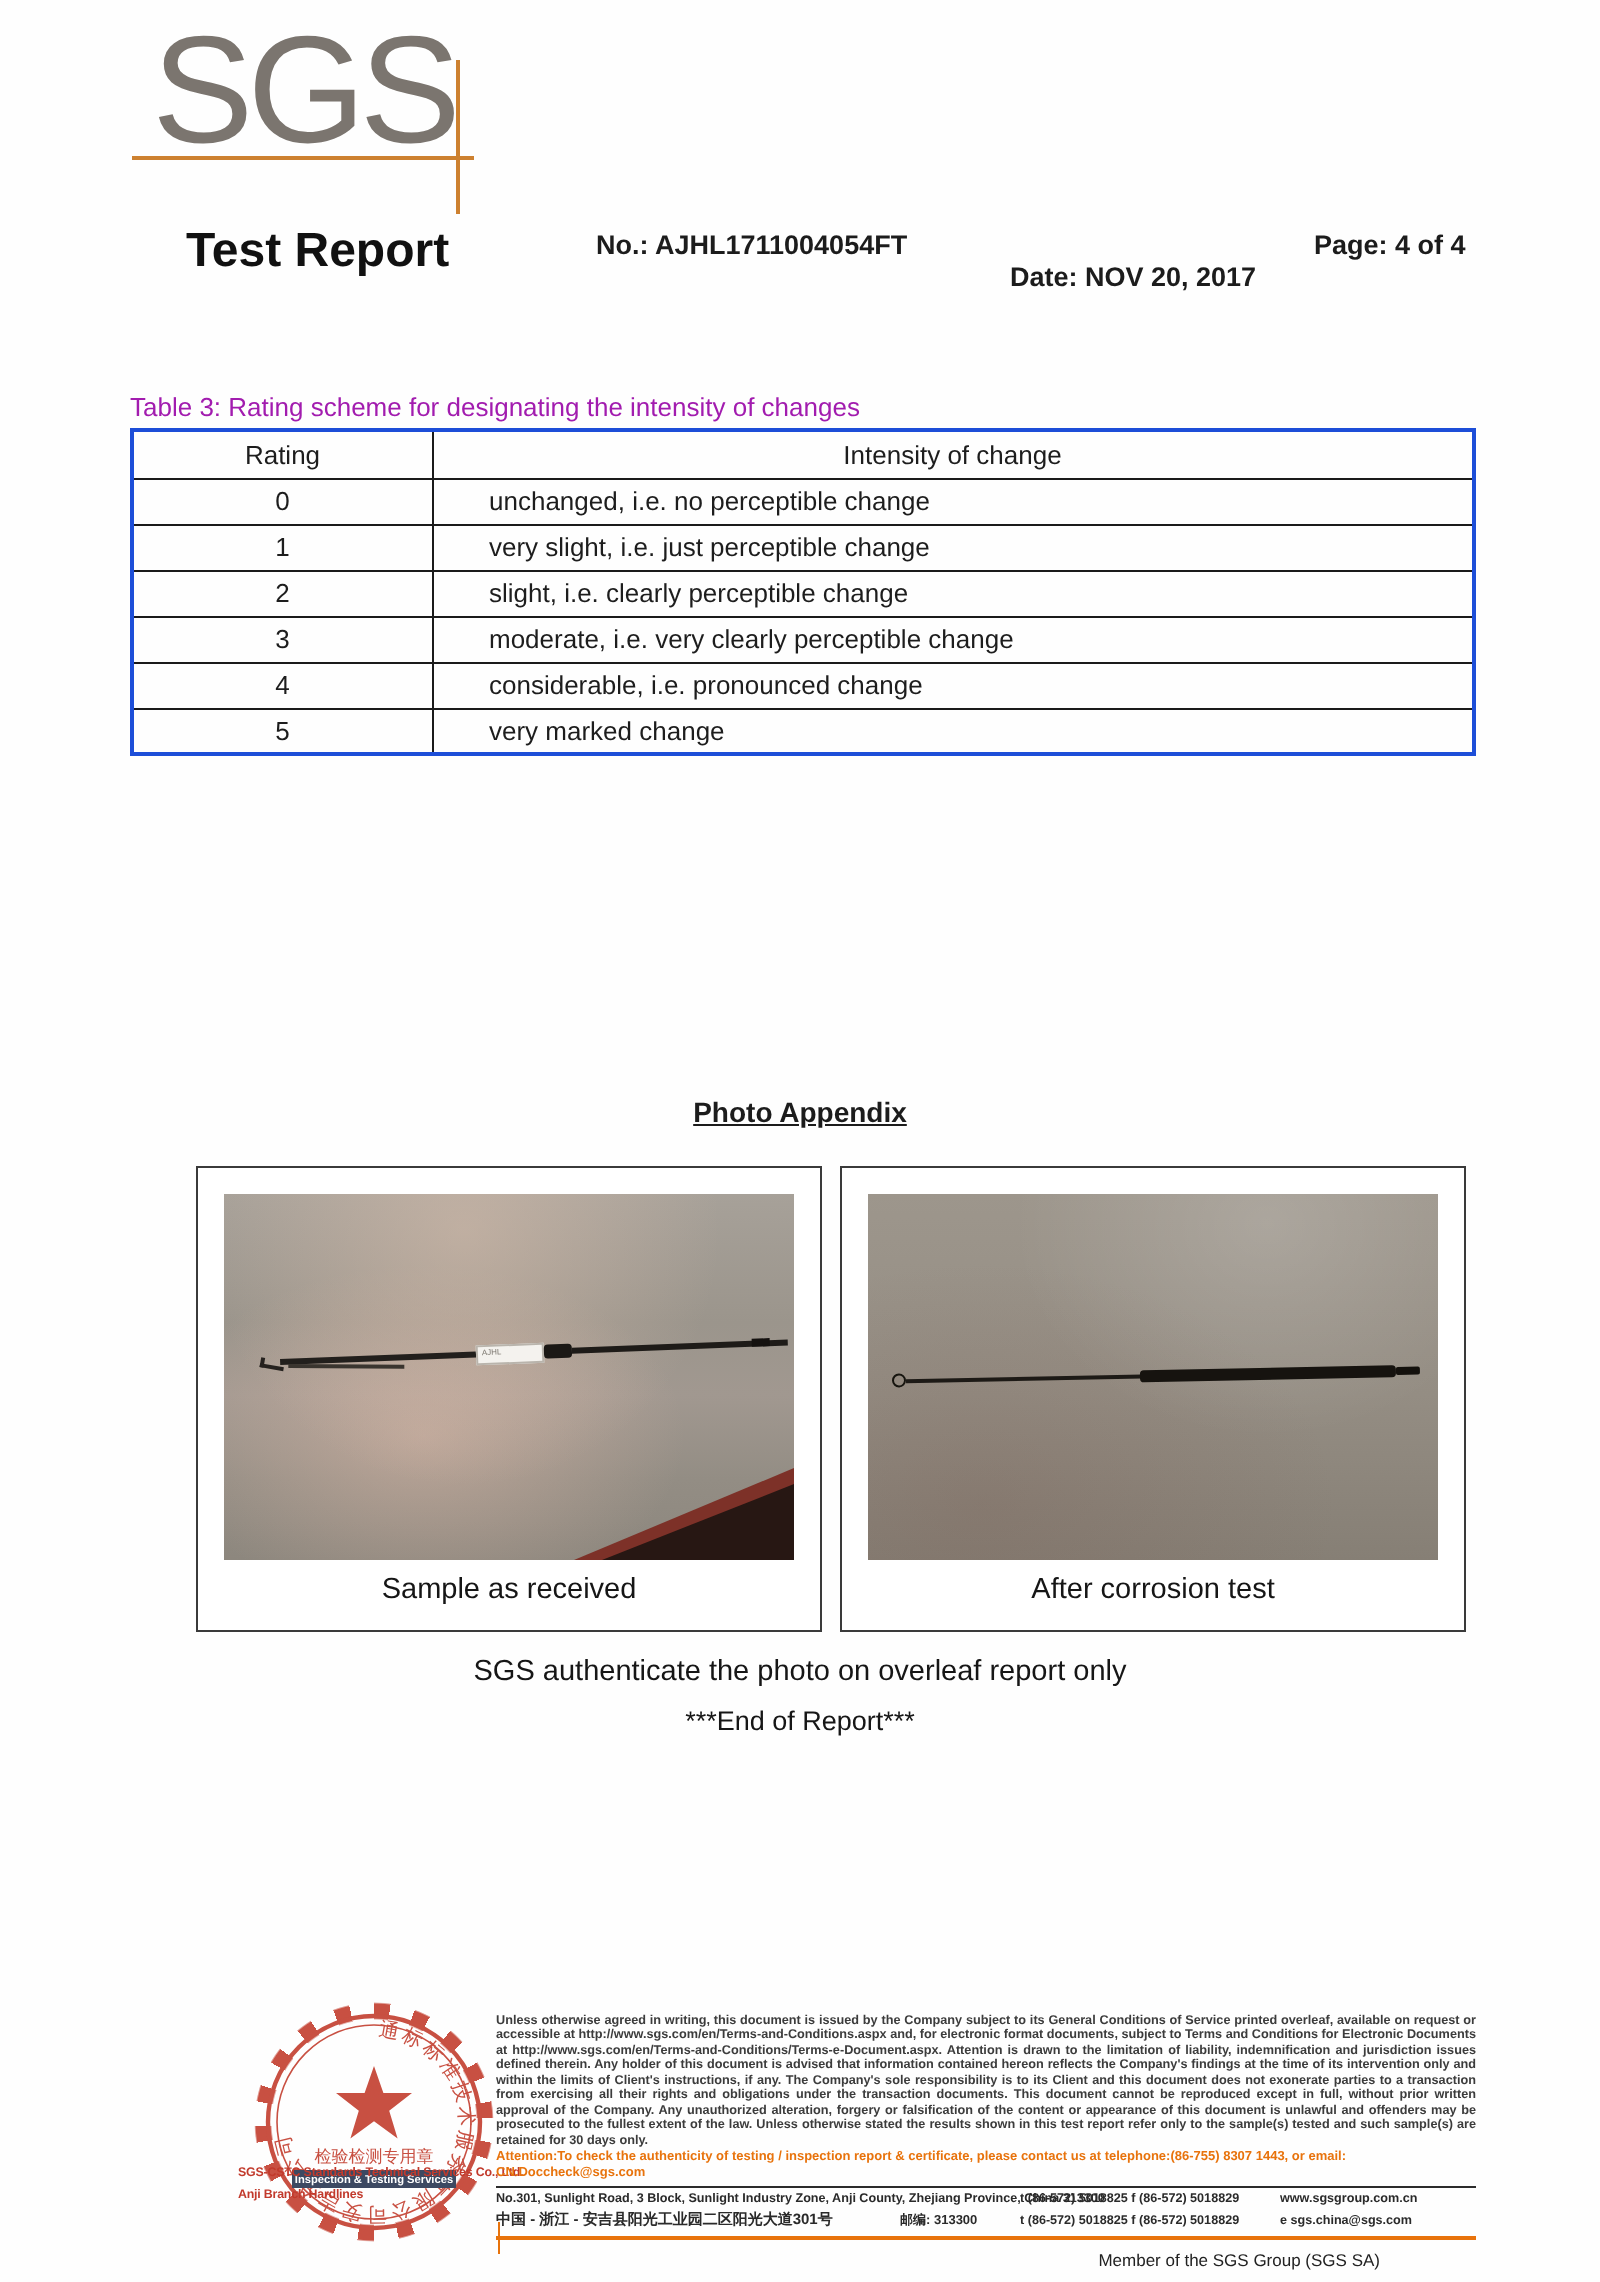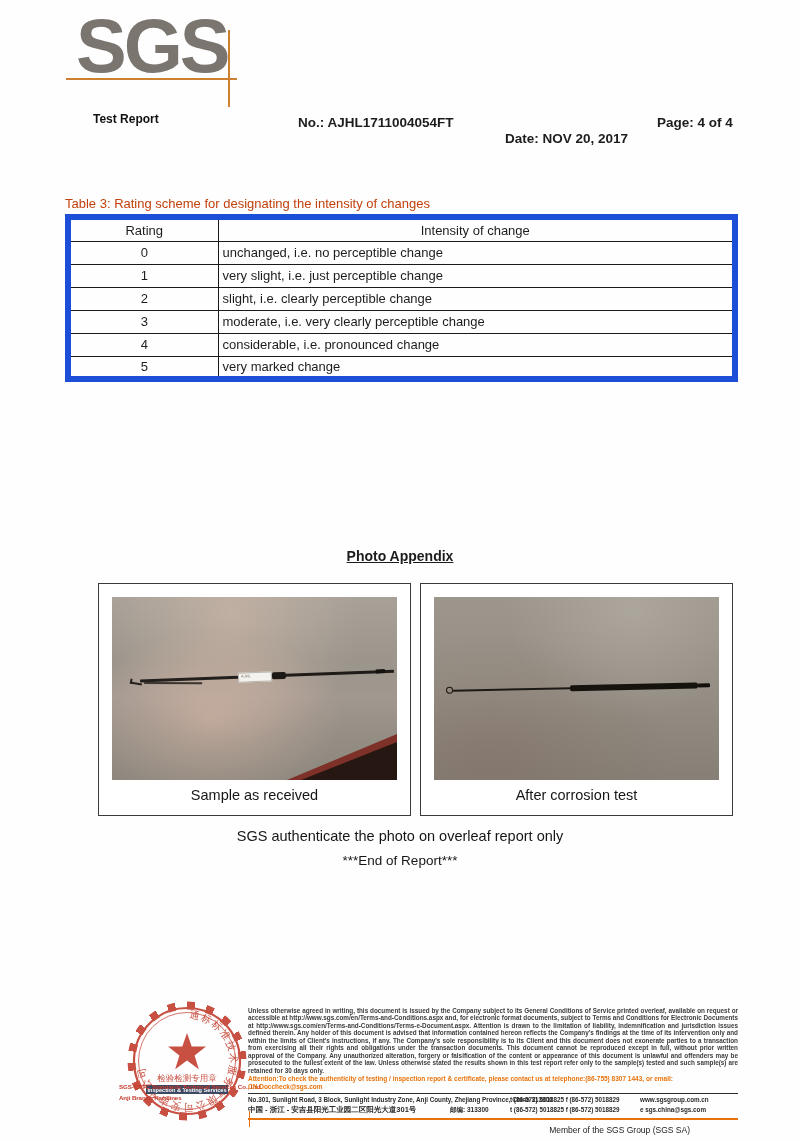--- a/index.html
+++ b/index.html
@@ -6,43 +6,43 @@
   html,body { background:#e9e9e9; }
   body { font-family:"Liberation Sans", sans-serif; }
   .page {
     position:relative; width:800px; height:1141px; margin:0 auto;
     background:#fefefe; overflow:hidden; color:#1c1c1c;
   }
 
   
   .logo-text {
     position:absolute; left:76px; top:8px;
-    font-size:76px; font-weight:700; letter-spacing:-3px;
+    font-size:76px; font-weight:400; letter-spacing:-3px;
     color:#7b756f; line-height:1;
   }
   .logo-hline { position:absolute; left:66px; top:78px; width:171px; height:2px; background:#cd8130; }
   .logo-vline { position:absolute; left:228px; top:30px; width:2px; height:77px; background:#cd8130; }
   .title-row { position:absolute; left:0; top:112px; width:800px; height:26px; }
-  .page-title { position:absolute; left:93px; top:0; font-size:12px; font-weight:700; color:#111; }
+  .page-title { position:absolute; left:93px; top:0; font-size:24px; font-weight:700; color:#111; }
   .report-no  { position:absolute; left:298px; top:3px; font-size:13.5px; font-weight:700; }
   .report-date{ position:absolute; left:505px; top:3px; font-size:13.5px; font-weight:700;margin-top:16px; }
   .page-ind   { position:absolute; left:657px; top:3px; font-size:13.5px; font-weight:700; }
 
   
-  .table-title { position:absolute; left:65px; top:196px; font-size:13px; color:#c2410c; }
+  .table-title { position:absolute; left:65px; top:196px; font-size:13px; color:#a21caf; }
   table.rating {
     position:absolute; left:65px; top:214px; width:673px;
     border-collapse:collapse; font-size:13px; color:#1d1d1d;
-    border:6px solid #1d4ed8;
+    border:2px solid #1d4ed8;
   }
   table.rating td, table.rating th { border:1px solid #1a1a1a; font-weight:400; }
   table.rating th { height:24px; text-align:center; }
   table.rating td { height:23px; }
   td.rating-cell { width:150px; text-align:center; }
-  td.intensity-cell { padding-left:4px; text-align:left; }
+  td.intensity-cell { padding-left:28px; text-align:left; }
 
   
   .appendix-heading {
     position:absolute; left:0; top:548px; width:800px; text-align:center;
     font-size:14px; font-weight:700; text-decoration:underline;
   }
   .photo-frame {
     position:absolute; top:583px; width:313px; height:233px;
     background:#fff; border:1px solid #3a3a3a; padding:13px 13px 0 13px;
   }

